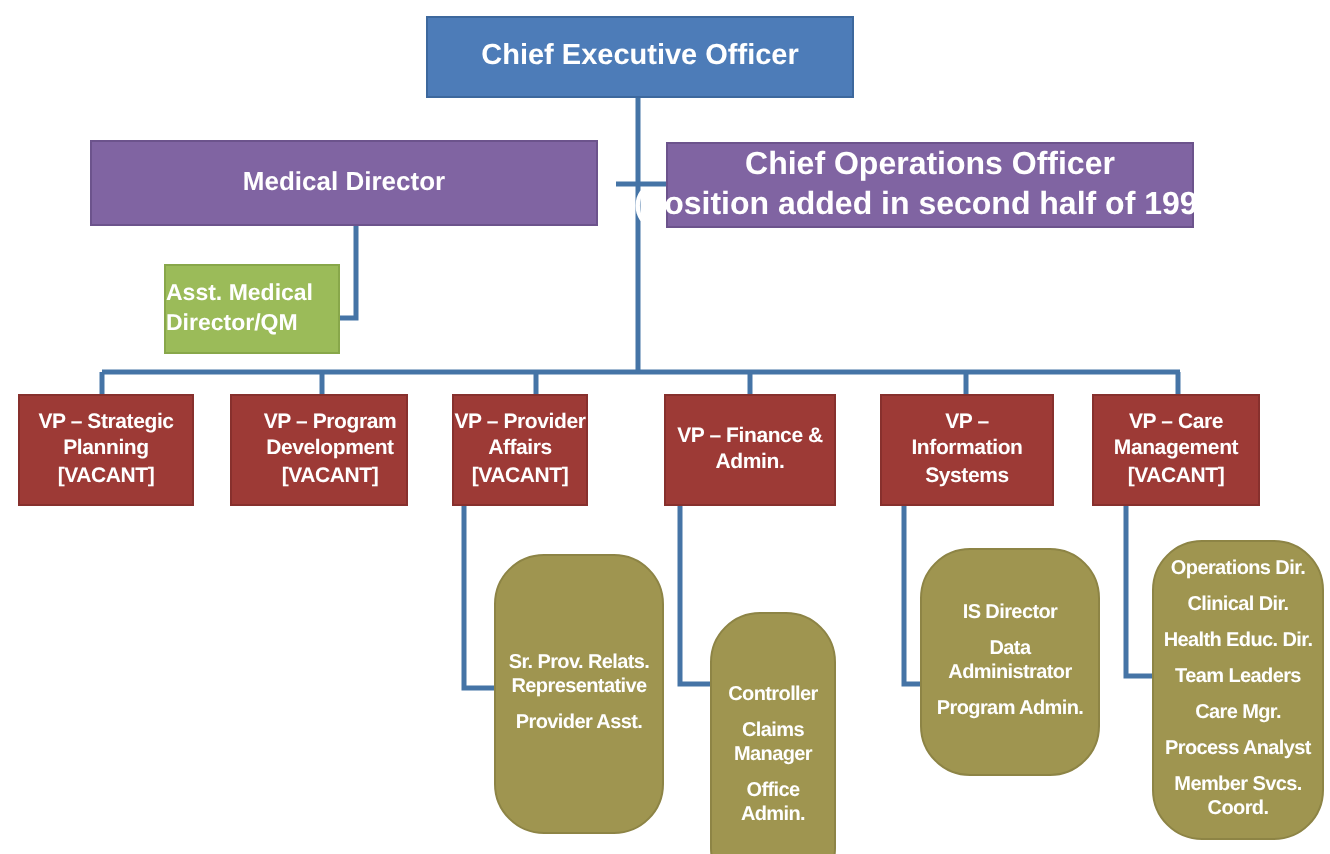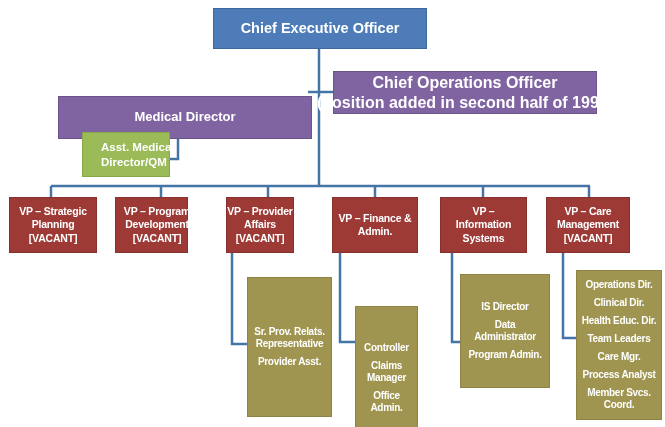--- a/index.html
+++ b/index.html
@@ -35,36 +35,36 @@
     font-weight: bold;
     line-height: 1.25;
   }
   .node-blue   { background: #4d7cb8; border: 1px solid #3d689d; }
   .node-purple { background: #8064a2; border: 1px solid #6c538c; }
   .node-green  { background: #9bbb59; border: 1px solid #88a74a; }
   .node-red    { background: #9d3a36; border: 1px solid #87302d; }
   .node-olive  { background: #9f9550; border: 1px solid #8d8445; }
 
   #node-ceo { left: 213px; top: 8px;  width: 214px; height: 41px; font-size: 14.5px; }
-  #node-medical-director { left: 58px;  top: 70px; width: 254px; height: 43px; font-size: 13px; margin-top: 26px; }
+  #node-medical-director { left: 45px;  top: 70px; width: 254px; height: 43px; font-size: 13px; }
   #node-coo { left: 333px; top: 71px; width: 264px; height: 43px; font-size: 16px; }
   #node-asst-medical-director {
     left: 82px; top: 132px; width: 88px; height: 45px;
-    font-size: 11.5px; align-items: flex-start; text-align: left; padding-left: 18px;
+    font-size: 11.5px; align-items: flex-start; text-align: left; padding-left: 0;
   }
 
   .vp-node { top: 197px; height: 56px; font-size: 10.5px; letter-spacing: -0.2px; }
   #node-vp-strategic-planning   { left: 9px;   width: 88px; }
-  #node-vp-program-development  { left: 115px; width: 73px; padding-left: 11px; }
+  #node-vp-program-development  { left: 115px; width: 89px; padding-left: 11px; }
   #node-vp-provider-affairs     { left: 226px; width: 68px; }
   #node-vp-finance-admin        { left: 332px; width: 86px; }
   #node-vp-information-systems  { left: 440px; width: 87px; }
   #node-vp-care-management      { left: 546px; width: 84px; }
 
-  .team-node { font-size: 10px; letter-spacing: -0.3px; padding: 4px 2px; }
+  .team-node { font-size: 10px; letter-spacing: -0.3px; padding: 4px 2px; border-radius: 25px; }
   #node-team-provider-affairs    { left: 247px; top: 277px; width: 85px; height: 140px; }
   #node-team-finance-admin       { left: 355px; top: 274px; width: 63px; height: 143px; margin-top: 32px; }
   #node-team-information-systems { left: 460px; top: 274px; width: 90px; height: 114px; }
   #node-team-care-management     { left: 576px; top: 270px; width: 86px; height: 150px; }
 
   .line { display: block; white-space: nowrap; }
   .role { display: block; margin: 3px 0; line-height: 1.2; }
 </style>
 </head>
 <body>

